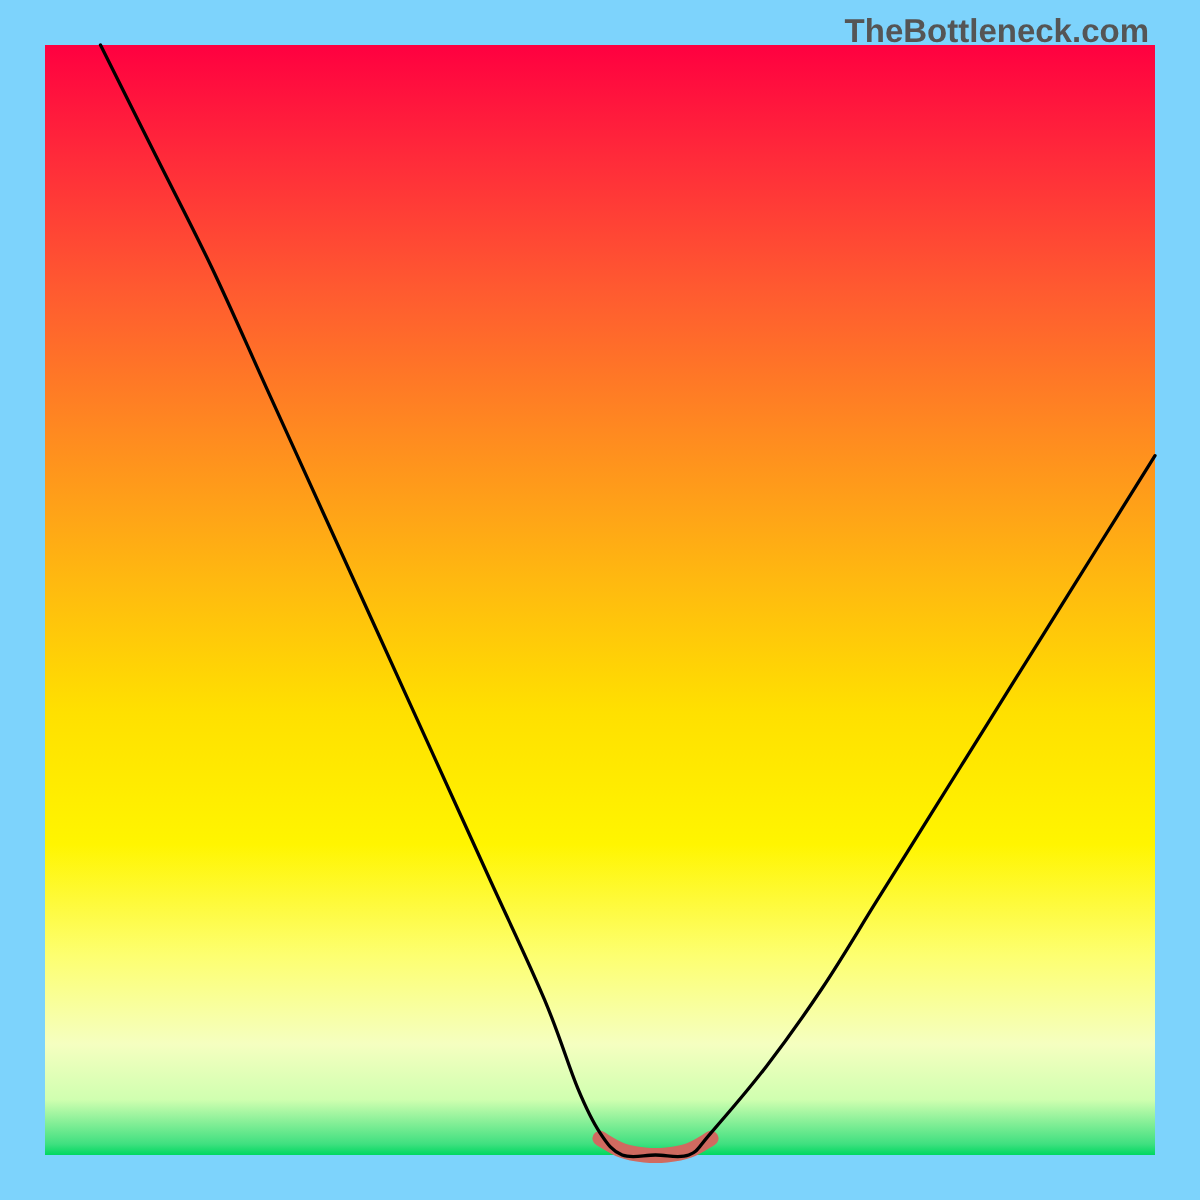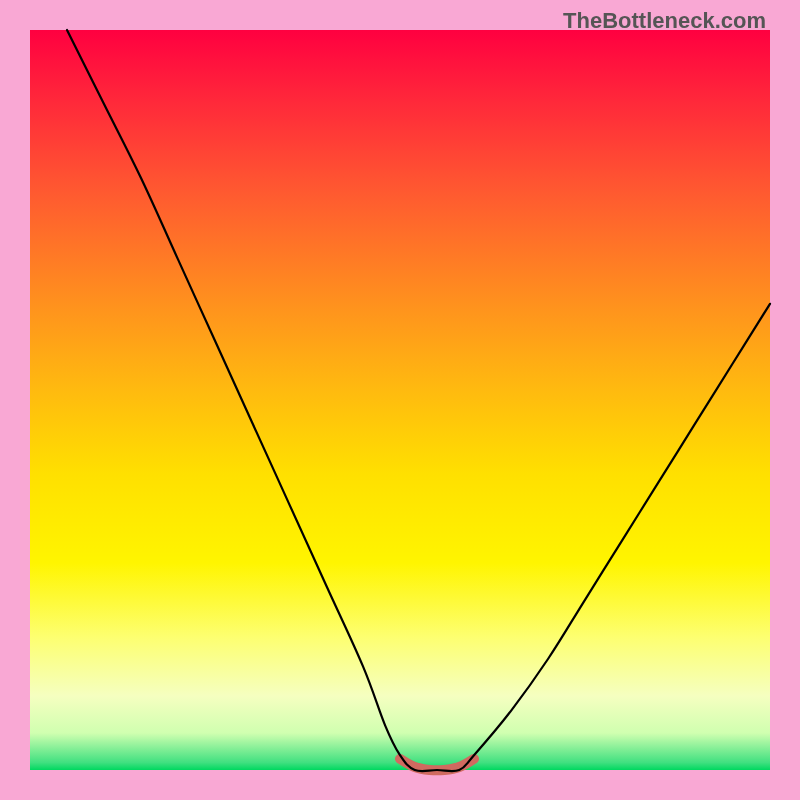--- a/index.html
+++ b/index.html
@@ -1,21 +1,21 @@
 <!DOCTYPE html>
 <html><head>
 <meta charset="utf-8">
 <style>
   * { margin: 0; padding: 0; box-sizing: border-box; }
   html, body { width: 800px; height: 800px; overflow: hidden; background: #000; }
   .frame {
     position: relative;
     width: 800px;
     height: 800px;
-    background: #f9a8d4;
+    background: #7dd3fc;
   }
   .plot-area {
     position: absolute;
     left: 30px;
     top: 30px;
     width: 740px;
     height: 740px;
     background: linear-gradient(to bottom,
       #ff0040 0%,
       #ff2a3a 10%,

